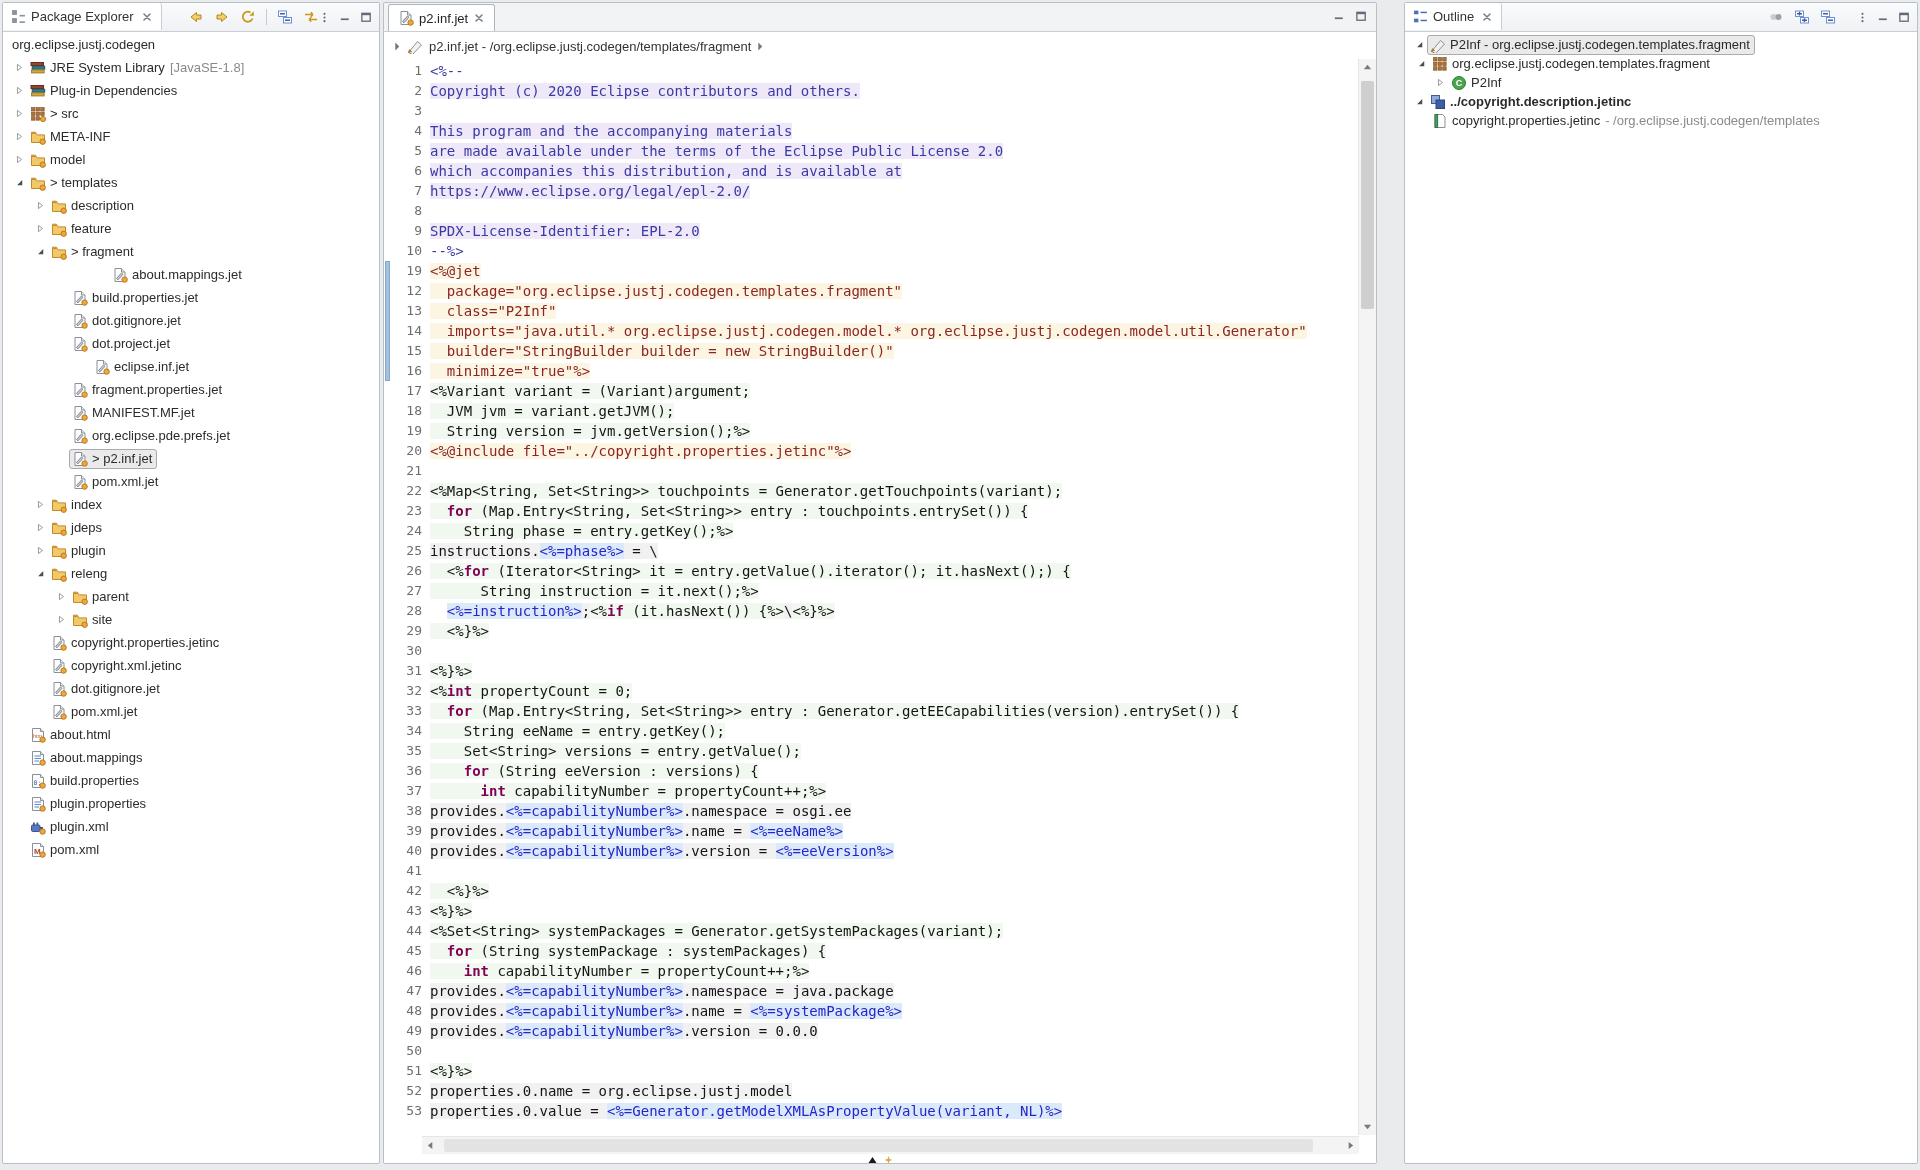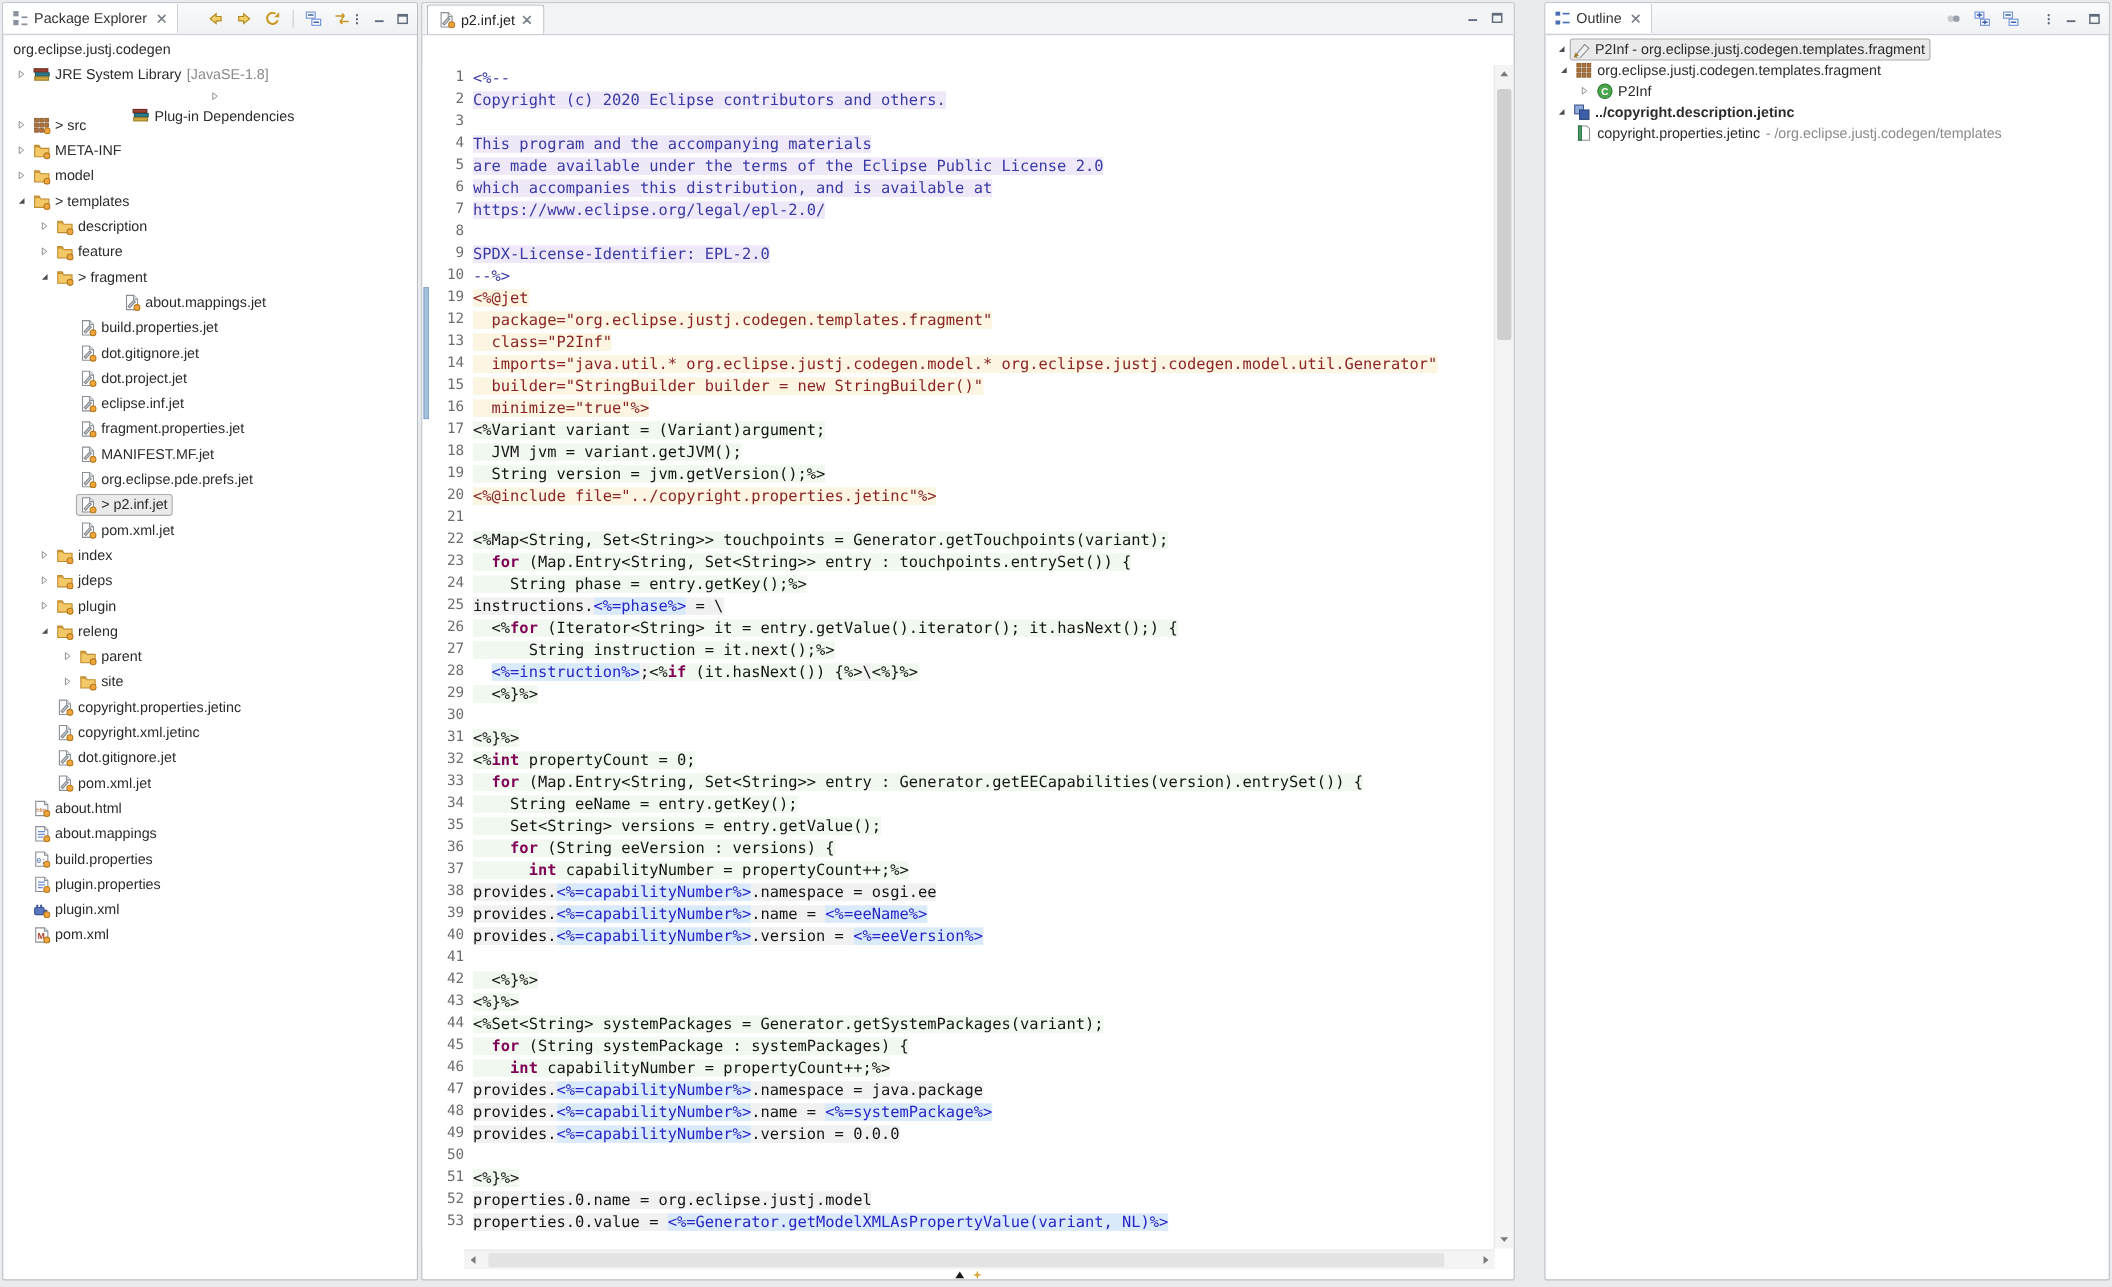--- a/index.html
+++ b/index.html
@@ -186,21 +186,21 @@
               <svg viewBox="0 0 16 16">
                 <rect x="1" y="2.5" width="12.5" height="3" fill="#9C4030" stroke="#6E2A1E"></rect>
                 <rect x="2.2" y="6.2" width="12.5" height="3" fill="#2E7D8C" stroke="#1E5560"></rect>
                 <rect x="1.6" y="9.9" width="12.5" height="3" fill="#D2A93F" stroke="#9A7A24"></rect>
               </svg>
             </span>
             <span>JRE System Library</span>
             <span class="tsuffix">[JavaSE-1.8]</span>
           </span>
         </div>
-        <div class="trow" style="padding-left: 8px; flex-direction: column;">
+        <div class="trow" style="padding-left: 8px;">
           <span class="tar">
             <svg viewBox="0 0 16 16">
               <path d="M5 3.5L11 8l-6 4.5z" fill="#FDFDFD" stroke="#84878C" stroke-width="1.2"></path>
             </svg>
           </span>
           <span class="lwrap">
             <span class="ticon">
               <svg viewBox="0 0 16 16">
                 <rect x="1" y="2.5" width="12.5" height="3" fill="#9C4030" stroke="#6E2A1E"></rect>
                 <rect x="2.2" y="6.2" width="12.5" height="3" fill="#2E7D8C" stroke="#1E5560"></rect>
@@ -386,21 +386,21 @@
               <svg viewBox="0 0 16 16">
                 <path d="M3 1.5h6.5l3.5 3.5v9.5H3z" fill="#FDFDFD" stroke="#8A9097"></path>
                 <path d="M9.5 1.5V5H13" fill="#E6EAEE" stroke="#8A9097"></path>
                 <path d="M4.5 11.5l5-5.5 1.5 1.3-5 5.5z" fill="#C8CDD3" stroke="#83898F"></path>
                 <circle cx="12.6" cy="12.6" r="2.7" fill="#F0A63C" stroke="#B57A1E"></circle>
               </svg>
             </span>
             <span>dot.project.jet</span>
           </span>
         </div>
-        <div class="trow" style="padding-left: 50px;">
+        <div class="trow" style="padding-left: 50px; margin-left: 22px;">
           <span class="tar"></span>
           <span class="lwrap">
             <span class="ticon">
               <svg viewBox="0 0 16 16">
                 <path d="M3 1.5h6.5l3.5 3.5v9.5H3z" fill="#FDFDFD" stroke="#8A9097"></path>
                 <path d="M9.5 1.5V5H13" fill="#E6EAEE" stroke="#8A9097"></path>
                 <path d="M4.5 11.5l5-5.5 1.5 1.3-5 5.5z" fill="#C8CDD3" stroke="#83898F"></path>
                 <circle cx="12.6" cy="12.6" r="2.7" fill="#F0A63C" stroke="#B57A1E"></circle>
               </svg>
             </span>
@@ -755,20 +755,39 @@
               <rect x="2" y="8" width="8.5" height="1.8" fill="#5F6B7A"></rect>
             </svg>
           </span>
         <span class="wbtn">
             <svg viewBox="0 0 14 14">
               <rect x="2" y="2.5" width="9" height="8.5" fill="none" stroke="#5F6B7A" stroke-width="1.4"></rect>
               <rect x="2" y="2.5" width="9" height="2" fill="#5F6B7A"></rect>
             </svg>
           </span>
       </div>
+    </div>
+    <div class="crumb">
+      <span class="chev">
+          <svg viewBox="0 0 8 12">
+            <path d="M1.5 1.5L6 6l-4.5 4.5z" fill="#6E7680"></path>
+          </svg>
+        </span>
+      <span class="ticon" style="margin:0">
+          <svg viewBox="0 0 16 16">
+            <path d="M1.5 14.5l9-11 4 3.5-9 9.5z" fill="#F2F2F2" stroke="#8A9097"></path>
+            <path d="M1.5 14.5l3-1-1.9-1.8z" fill="#C9971C" stroke="#9A7A24"></path>
+          </svg>
+        </span>
+      <span>p2.inf.jet - /org.eclipse.justj.codegen/templates/fragment</span>
+      <span class="chev">
+          <svg viewBox="0 0 8 12">
+            <path d="M1.5 1.5L6 6l-4.5 4.5z" fill="#6E7680"></path>
+          </svg>
+        </span>
     </div>
     <div class="codewrap">
       <div id="ruler">
           <div class="cbar" style="top: 200px; height: 120px;"></div>
         </div>
       <div id="gutter">
           <div>1</div>
           <div>2</div>
           <div>3</div>
           <div>4</div>

